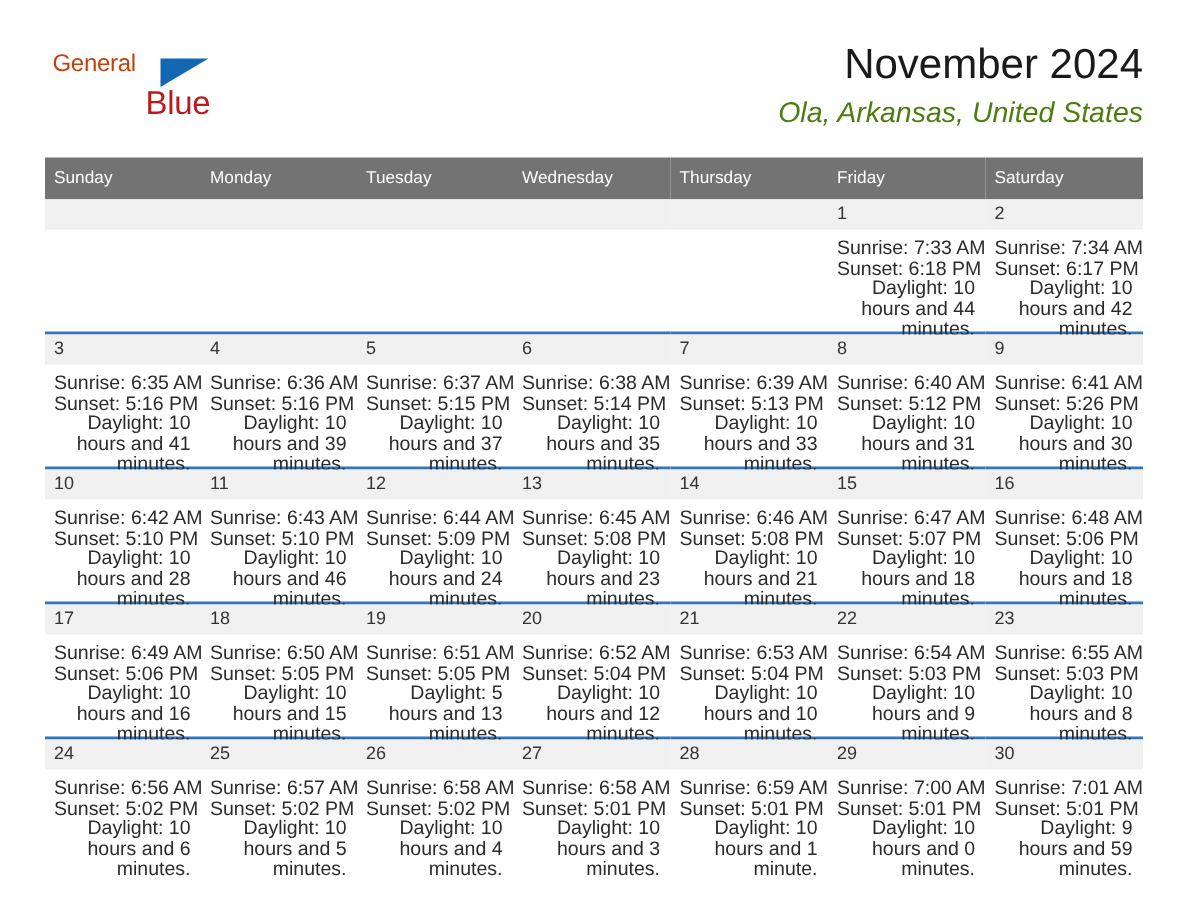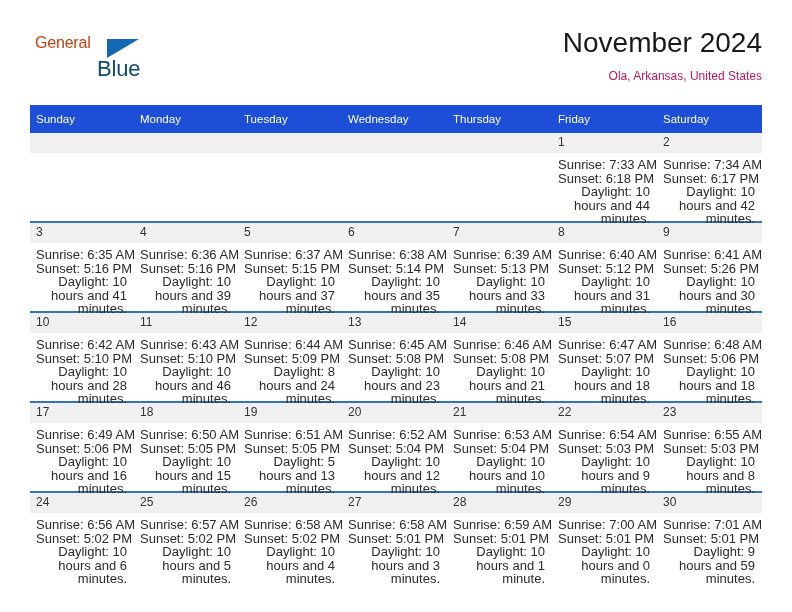--- a/index.html
+++ b/index.html
@@ -55,57 +55,58 @@
     height: 0;
     border-left: 32px solid #1268b3;
     border-bottom: 19px solid transparent;
   }
   .logo-blue {
     position: absolute;
     left: 62px;
     top: 22px;
     font-size: 22px;
     letter-spacing: -0.2px;
-    color: #0c4a6e;
+    color: #b91c1c;
     font-family: "Liberation Sans", sans-serif;
   }
 
   .title-block {
     position: absolute;
     right: 0;
     top: 0;
     text-align: right;
   }
   .cal-title {
     font-size: 28px;
     font-weight: normal;
     color: #1a1a1a;
     line-height: 34px;
     white-space: nowrap;
   }
   .cal-subtitle {
     margin-top: 7px;
-    font-size: 12px;
-    color: #be185d;
+    font-size: 19px;
+    color: #4d7c0f;
     line-height: 18px;
     white-space: nowrap;
+    font-style: italic;
   }
 
   
   .calendar {
     position: absolute;
     left: 30px;
     top: 105px;
     width: 732px;
     border-collapse: collapse;
     table-layout: fixed;
   }
 
   .calendar th {
-    background: #1d4ed8;
+    background: #737373;
     color: #ffffff;
     font-size: 11.5px;
     font-weight: normal;
     text-align: left;
     padding: 5px 0 6px 6px;
     height: 17px;
     vertical-align: middle;
   }
 
   .calendar td {
@@ -335,21 +336,21 @@
                 <div class="wrap">Daylight: 10 hours and 46 minutes.</div>
               </div>
             </div>
           </td>
           <td>
             <div class="cell">
               <span class="daynum">12</span>
               <div class="details">
                 <div>Sunrise: 6:44 AM</div>
                 <div>Sunset: 5:09 PM</div>
-                <div class="wrap">Daylight: 8 hours and 24 minutes.</div>
+                <div class="wrap">Daylight: 10 hours and 24 minutes.</div>
               </div>
             </div>
           </td>
           <td>
             <div class="cell">
               <span class="daynum">13</span>
               <div class="details">
                 <div>Sunrise: 6:45 AM</div>
                 <div>Sunset: 5:08 PM</div>
                 <div class="wrap">Daylight: 10 hours and 23 minutes.</div>

